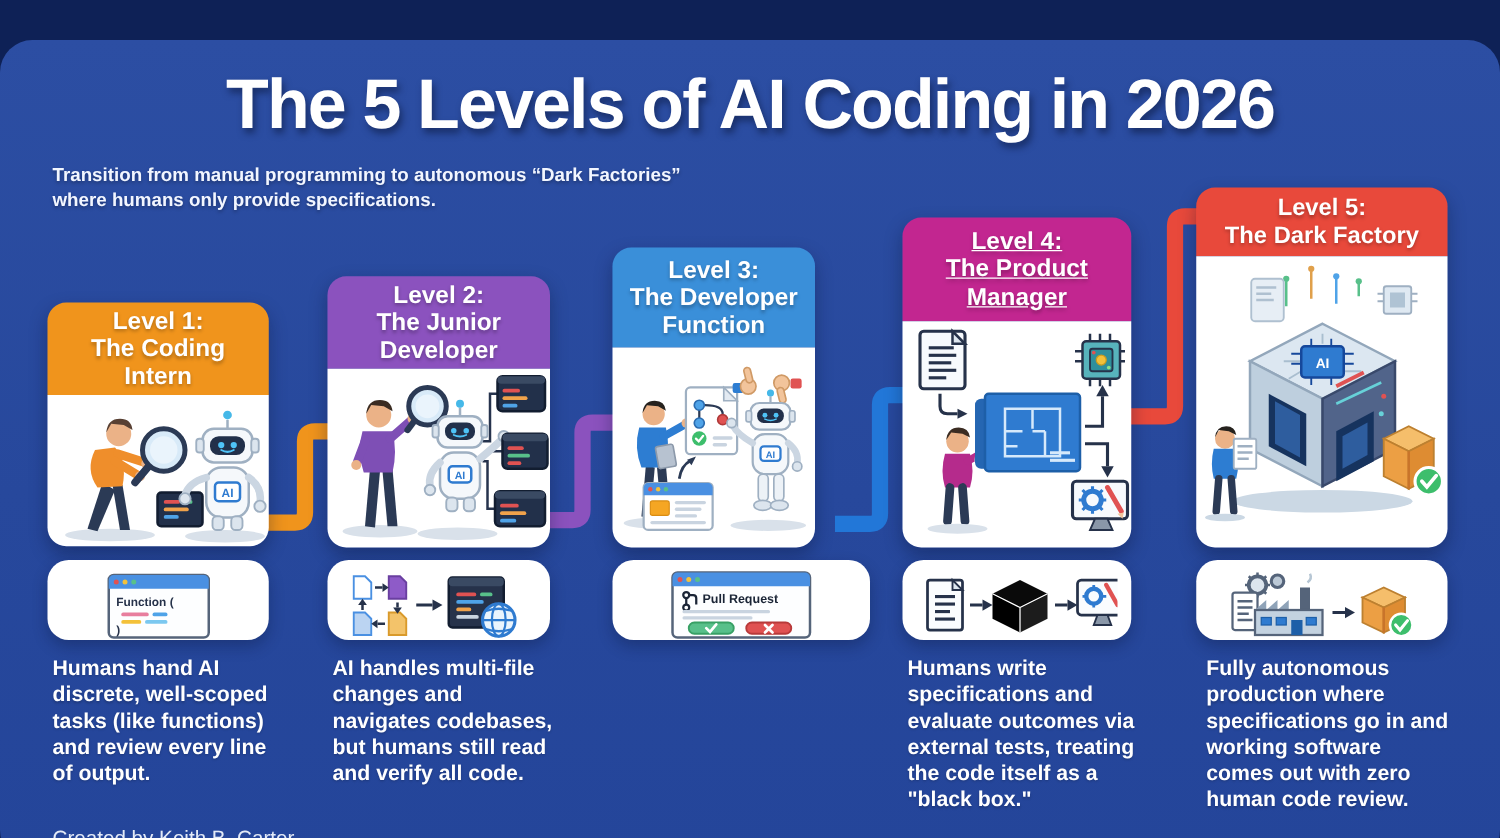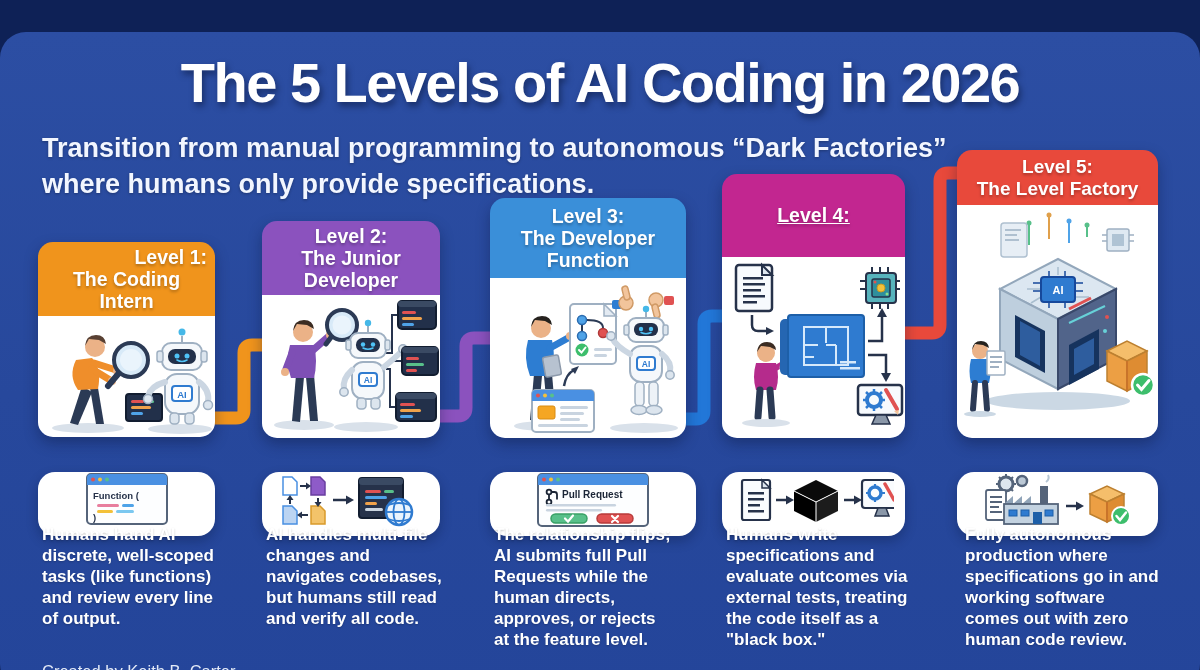--- a/index.html
+++ b/index.html
@@ -3,33 +3,33 @@
 <meta charset="utf-8">
 <style>
   html,body{margin:0;padding:0;background:#0E2156;}
   #frame{position:relative;width:1200px;height:670px;background:#0E2156;overflow:hidden;
          font-family:"Liberation Sans",sans-serif;margin-top:32px;}
   #poster{position:absolute;left:0;top:0;width:1200px;height:658px;border-radius:26px;
           background:linear-gradient(180deg,#2C4EA3 0%,#27489C 55%,#24459A 100%);}
   .title{position:absolute;top:18px;left:0;right:0;text-align:center;color:#FFFFFF;
          font-size:56px;font-weight:700;letter-spacing:-1.5px;
          text-shadow:2px 4px 6px rgba(5,15,45,.5);}
-  .subtitle{position:absolute;left:42px;top:99px;color:#F2F6FF;font-size:27px;font-weight:700;
+  .subtitle{position:absolute;left:42px;top:99px;color:#F2F6FF;font-size:15px;font-weight:700;
             line-height:1.32;text-shadow:0 1px 3px rgba(0,0,0,.3);}
   .credit{position:absolute;left:42px;top:630px;color:#E3EAF7;font-size:16.5px;font-weight:400;}
   #connectors{position:absolute;left:0;top:0;z-index:1;}
   .card{position:absolute;z-index:2;border-radius:15px;box-shadow:0 6px 14px rgba(8,18,48,.35);}
   .card-head{display:flex;flex-direction:column;justify-content:center;align-items:center;
              border-radius:15px 15px 0 0;color:#fff;font-weight:700;font-size:19.5px;
              line-height:1.14;text-align:center;padding:2px 8px;box-sizing:border-box;
              text-shadow:0 2px 3px rgba(0,0,0,.28);}
   .card-body{background:#FFFFFF;border-radius:0 0 15px 15px;overflow:hidden;
              display:flex;align-items:center;justify-content:flex-end;}
-  .icon-card{position:absolute;top:440px;height:64px;background:#FFFFFF;border-radius:17px;
-             z-index:2;display:flex;align-items:flex-start;justify-content:center;
+  .icon-card{position:absolute;top:416px;height:64px;background:#FFFFFF;border-radius:17px;
+             z-index:2;display:flex;align-items:flex-end;justify-content:center;
              box-shadow:0 5px 12px rgba(8,18,48,.3);}
   .desc{position:absolute;top:492px;z-index:2;color:#FFFFFF;font-size:17px;font-weight:700;
         line-height:1.24;text-shadow:0 1px 2px rgba(0,0,0,.22);}
   svg text{font-family:"Liberation Sans",sans-serif;}
 </style>
 </head>
 <body>
 
 <div id="frame">
 <div id="poster">
@@ -41,21 +41,21 @@
   </div>
 
   <svg id="connectors" width="1200" height="658" viewBox="0 0 1200 658">
     <path d="M208,386 L236,386 Q244,386 244,378 L244,321 Q244,313 252,313 L266,313" fill="none" stroke="#F0941C" stroke-width="13"></path>
     <path d="M436,384 L458,384 Q466,384 466,376 L466,314 Q466,306 474,306 L494,306" fill="none" stroke="#8B52BE" stroke-width="13"></path>
     <path d="M668,387 L696,387 Q704,387 704,379 L704,292 Q704,284 712,284 L726,284" fill="none" stroke="#2277D8" stroke-width="13"></path>
     <path d="M901,301 L932,301 Q940,301 940,293 L940,149 Q940,141 948,141 L961,141" fill="none" stroke="#E8493B" stroke-width="13"></path>
   </svg>
 
   <div class="card" style="left:38px;top:210px;width:177px">
-    <div class="card-head" style="height: 74px; background: rgb(240, 148, 28); align-items: flex-end;">
+    <div class="card-head" style="height: 74px; background: rgb(240, 148, 28);">
       <div>Level 1:</div>
       <div>The Coding Intern</div>
     </div>
     <div class="card-body" style="height:121px">
       <svg width="177" height="121" viewBox="0 0 177 121">
         <ellipse cx="50" cy="112" rx="36" ry="5" fill="#D9E1EA"></ellipse>
         <ellipse cx="142" cy="113" rx="32" ry="5" fill="#D9E1EA"></ellipse>
         <g>
           <path d="M44,70 L32,107 L40,109 L54,76 Z" fill="#2B3A55"></path>
           <path d="M52,72 L58,108 L66,108 L60,72 Z" fill="#2B3A55"></path>
@@ -215,21 +215,21 @@
       <g>
         <circle cx="128" cy="40" r="13" fill="#EAF4FD" stroke="#2F7BD0" stroke-width="2.5"></circle>
         <ellipse cx="128" cy="40" rx="5.5" ry="13" fill="none" stroke="#2F7BD0" stroke-width="1.8"></ellipse>
         <path d="M115,40 H141" stroke="#2F7BD0" stroke-width="1.8"></path>
         <path d="M117,33 Q128,29 139,33 M117,47 Q128,51 139,47" stroke="#2F7BD0" stroke-width="1.8" fill="none"></path>
       </g>
     </svg>
   </div>
   <div class="desc" style="left:266px;width:178px">AI handles multi-file changes and navigates codebases, but humans still read and verify all code.</div>
 
-  <div class="card" style="left:490px;top:166px;width:196px">
+  <div class="card" style="left:490px;top:166px;width:162px">
     <div class="card-head" style="height: 80px; background: rgb(58, 143, 217);">
       <div>Level 3:</div>
       <div>The Developer Function</div>
     </div>
     <div class="card-body" style="height:160px">
       <svg width="182" height="160" viewBox="0 0 182 160">
         <ellipse cx="40" cy="148" rx="30" ry="5" fill="#D9E1EA"></ellipse>
         <ellipse cx="140" cy="150" rx="34" ry="5" fill="#D9E1EA"></ellipse>
         <g>
           <path d="M30,96 L26,142 L34,143 L38,98 Z" fill="#2B3A55"></path>
@@ -320,25 +320,25 @@
       <g>
         <rect x="38" y="42" width="36" height="9" rx="4.5" fill="#58C08A" stroke="#38A065" stroke-width="1.5"></rect>
         <path d="M52,46.5 l3,3 5,-6" stroke="#FFFFFF" stroke-width="2.2" fill="none" stroke-linecap="round"></path>
       </g>
       <g>
         <rect x="84" y="42" width="36" height="9" rx="4.5" fill="#E05252" stroke="#B83A3A" stroke-width="1.5"></rect>
         <path d="M99,44 l6,6 M105,44 l-6,6" stroke="#FFFFFF" stroke-width="2.2" stroke-linecap="round"></path>
       </g>
     </svg>
   </div>
-  <div class="desc" style="left:494px;width:180px">The relationship flips; AI submits full Pull Requests while the human directs, approves, or rejects at the feature level.</div>
 
   <div class="card" style="left:722px;top:142px;width:183px">
     <div class="card-head" style="height: 83px; background: rgb(194, 38, 144); text-decoration: underline;">
       <div>Level 4:</div>
+      <div>The Product Manager</div>
     </div>
     <div class="card-body" style="height:181px">
       <svg width="183" height="181" viewBox="0 0 183 181">
         <g>
           <rect x="14" y="8" width="36" height="46" rx="3" fill="#F7FAFD" stroke="#26324A" stroke-width="2.5"></rect>
           <path d="M40,8 l10,10 h-10 z" fill="#DDE6EF" stroke="#26324A" stroke-width="2"></path>
           <rect x="21" y="20" width="20" height="2.5" fill="#26324A"></rect>
           <rect x="21" y="26" width="22" height="2.5" fill="#26324A"></rect>
           <rect x="21" y="32" width="18" height="2.5" fill="#26324A"></rect>
           <rect x="21" y="38" width="22" height="2.5" fill="#26324A"></rect>
@@ -415,21 +415,21 @@
         <path d="M151,12 L160,28" stroke="#E05252" stroke-width="3.5" stroke-linecap="round"></path>
         <path d="M144,36 h8 l3,8 h-14 z" fill="#8A97A8" stroke="#26324A" stroke-width="1.5"></path>
       </g>
     </svg>
   </div>
   <div class="desc" style="left:726px;width:182px">Humans write specifications and evaluate outcomes via external tests, treating the code itself as a "black box."</div>
 
   <div class="card" style="left:957px;top:118px;width:201px">
     <div class="card-head" style="height: 55px; font-size: 19px; background: rgb(232, 73, 59);">
       <div>Level 5:</div>
-      <div>The Level Factory</div>
+      <div>The Dark Factory</div>
     </div>
     <div class="card-body" style="height:233px">
       <svg width="201" height="233" viewBox="0 0 201 233">
         <g>
           <path d="M72,40 V20" stroke="#58C08A" stroke-width="2"></path>
               <circle cx="72" cy="18" r="2.5" fill="#58C08A"></circle>
           <path d="M92,34 V12" stroke="#E0A04B" stroke-width="2"></path>
               <circle cx="92" cy="10" r="2.5" fill="#E0A04B"></circle>
           <path d="M112,38 V18" stroke="#4FA3E8" stroke-width="2"></path>
               <circle cx="112" cy="16" r="2.5" fill="#4FA3E8"></circle>

